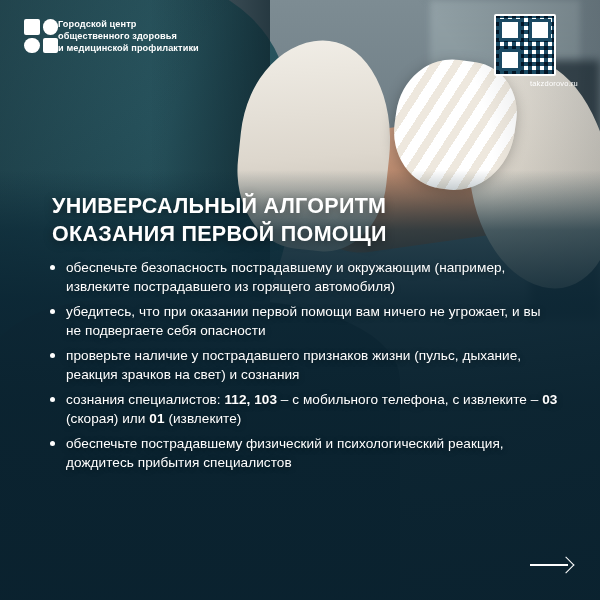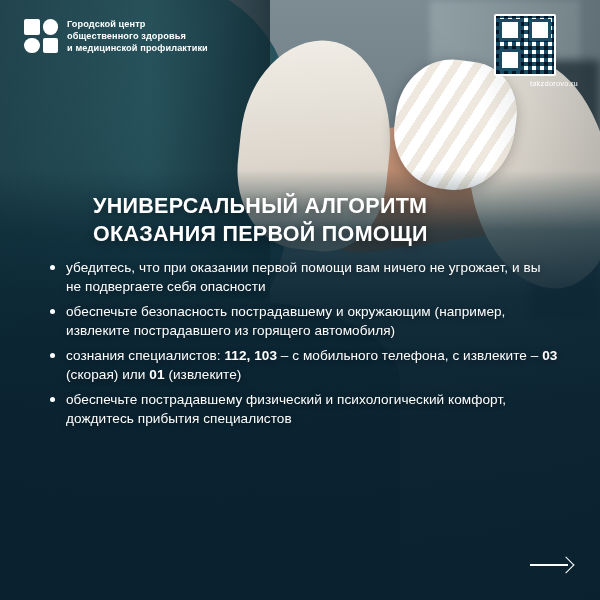--- a/index.html
+++ b/index.html
@@ -124,21 +124,20 @@
     height: 430px;
     background: linear-gradient(180deg, rgba(12,42,56,0) 0%, rgba(12,42,56,0.70) 14%, rgba(11,38,52,0.90) 30%, rgba(10,35,48,0.95) 55%, rgba(10,34,47,0.97) 100%);
   }
 
   
   .logo {
     position: absolute;
     left: 24px; top: 18px;
     display: flex;
     align-items: center;
-    gap: 9px;
     z-index: 5;
   }
   .logo-mark {
     width: 34px; height: 34px;
     display: grid;
     grid-template-columns: 1fr 1fr;
     grid-template-rows: 1fr 1fr;
     gap: 3px;
     flex: none;
   }
@@ -206,21 +205,20 @@
     width: 500px;
     color: #ffffff;
     font-size: 21.5px;
     font-weight: bold;
     line-height: 1.32;
     letter-spacing: .3px;
     text-transform: uppercase;
     z-index: 6;
     text-shadow: 0 2px 10px rgba(0,0,0,.45);
     white-space: pre-line;
-    margin-left: 41px;
   }
 
   
   .list {
     position: absolute;
     left: 48px; top: 258px;
     width: 510px;
     z-index: 6;
     margin: 0;
     padding: 0;
@@ -305,24 +303,25 @@
     <div class="qr">
       <span class="qr-eye3"></span>
     </div>
     <div class="qr-caption">takzdorovo.ru</div>
   </div>
 
   <div class="headline">УНИВЕРСАЛЬНЫЙ АЛГОРИТМ
 ОКАЗАНИЯ ПЕРВОЙ ПОМОЩИ</div>
 
   <ul class="list">
+      <li><span>обеспечьте безопасность пострадавшему и окружающим (например, извлеките пострадавшего из горящего автомобиля)</span></li>
       <li><span>убедитесь, что при оказании первой помощи вам ничего не угрожает, и вы не подвергаете себя опасности</span></li>
-      <li><span>обеспечьте безопасность пострадавшему и окружающим (например, извлеките пострадавшего из горящего автомобиля)</span></li>
+      <li><span>проверьте наличие у пострадавшего признаков жизни (пульс, дыхание, реакция зрачков на свет) и сознания</span></li>
       <li><span>сознания специалистов: </span><b>112, 103</b><span> – с мобильного телефона, с извлеките – </span><b>03</b><span> (скорая) или </span><b>01</b><span> (извлеките)</span></li>
-      <li><span>обеспечьте пострадавшему физический и психологический комфорт, дождитесь прибытия специалистов</span></li>
+      <li><span>обеспечьте пострадавшему физический и психологический реакция, дождитесь прибытия специалистов</span></li>
     </ul>
 
   <div class="arrow">
     <span class="shaft"></span>
     <span class="head"></span>
   </div>
 
 </div>
 
 </body></html>

